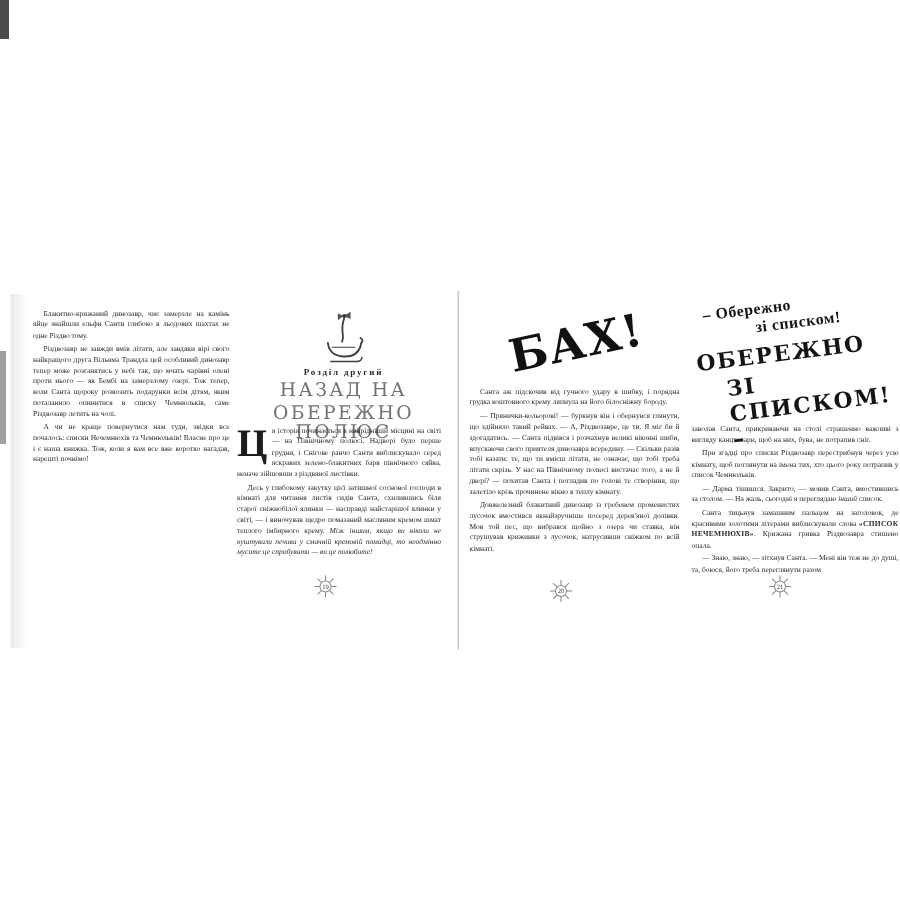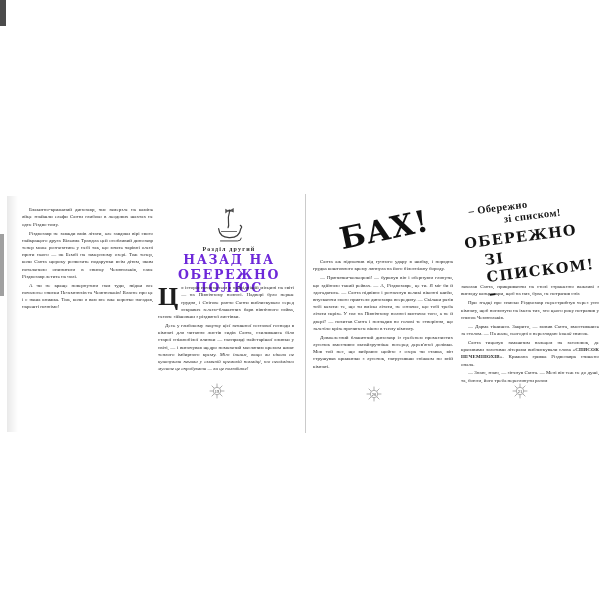--- a/index.html
+++ b/index.html
@@ -17,21 +17,21 @@
        font-size:10px;line-height:14.4px;text-align:justify;color:#2a2a2a;}
   .b2x p{margin:0 0 3.5px;text-indent:14px;}
   .b2x p.noindent{text-indent:0;}
   .b2x .b{font-weight:bold;letter-spacing:.4px;}
   .b2x .i{font-style:italic;}
   .dropcap{float:left;font-size:52px;line-height:44px;font-weight:bold;
            padding:2px 6px 0 0;color:#1d1d1d;}
   
   .chap-head{left:156px;top:202px;width:146px;text-align:center;}
   .chap-label{font-size:6px;font-weight:bold;letter-spacing:1.2px;color:#2b2b2b;margin-top:2px;}
-  .chap-title{font-size:12.5px;font-weight:bold;letter-spacing:1.6px;color:#6d28d9;
+  .chap-title{font-size:12.5px;font-weight:normal;letter-spacing:1.6px;color:#737373;
               line-height:13.5px;margin-top:1px;font-family:"DejaVu Serif","Liberation Serif",serif;}
   
   .bang-wrap{left:314px;top:212px;width:140px;text-align:center;}
   .bang{display:inline-block;transform:rotate(-12deg);font-size:30px;font-weight:bold;
         letter-spacing:1px;color:#111;font-family:"DejaVu Serif","Liberation Serif",serif;}
   
   .shout{left:458px;top:207px;width:142px;transform:rotate(-7deg);transform-origin:0 0;color:#141414;}
   .shout .s1{font-size:10.5px;font-weight:bold;margin-left:10px;letter-spacing:.4px;}
   .shout .s2{font-size:10.5px;font-weight:bold;margin-left:44px;margin-top:1px;letter-spacing:.4px;}
   .shout .s3{font-size:14.5px;font-weight:bold;margin-top:5px;margin-left:2px;letter-spacing:1.2px;

